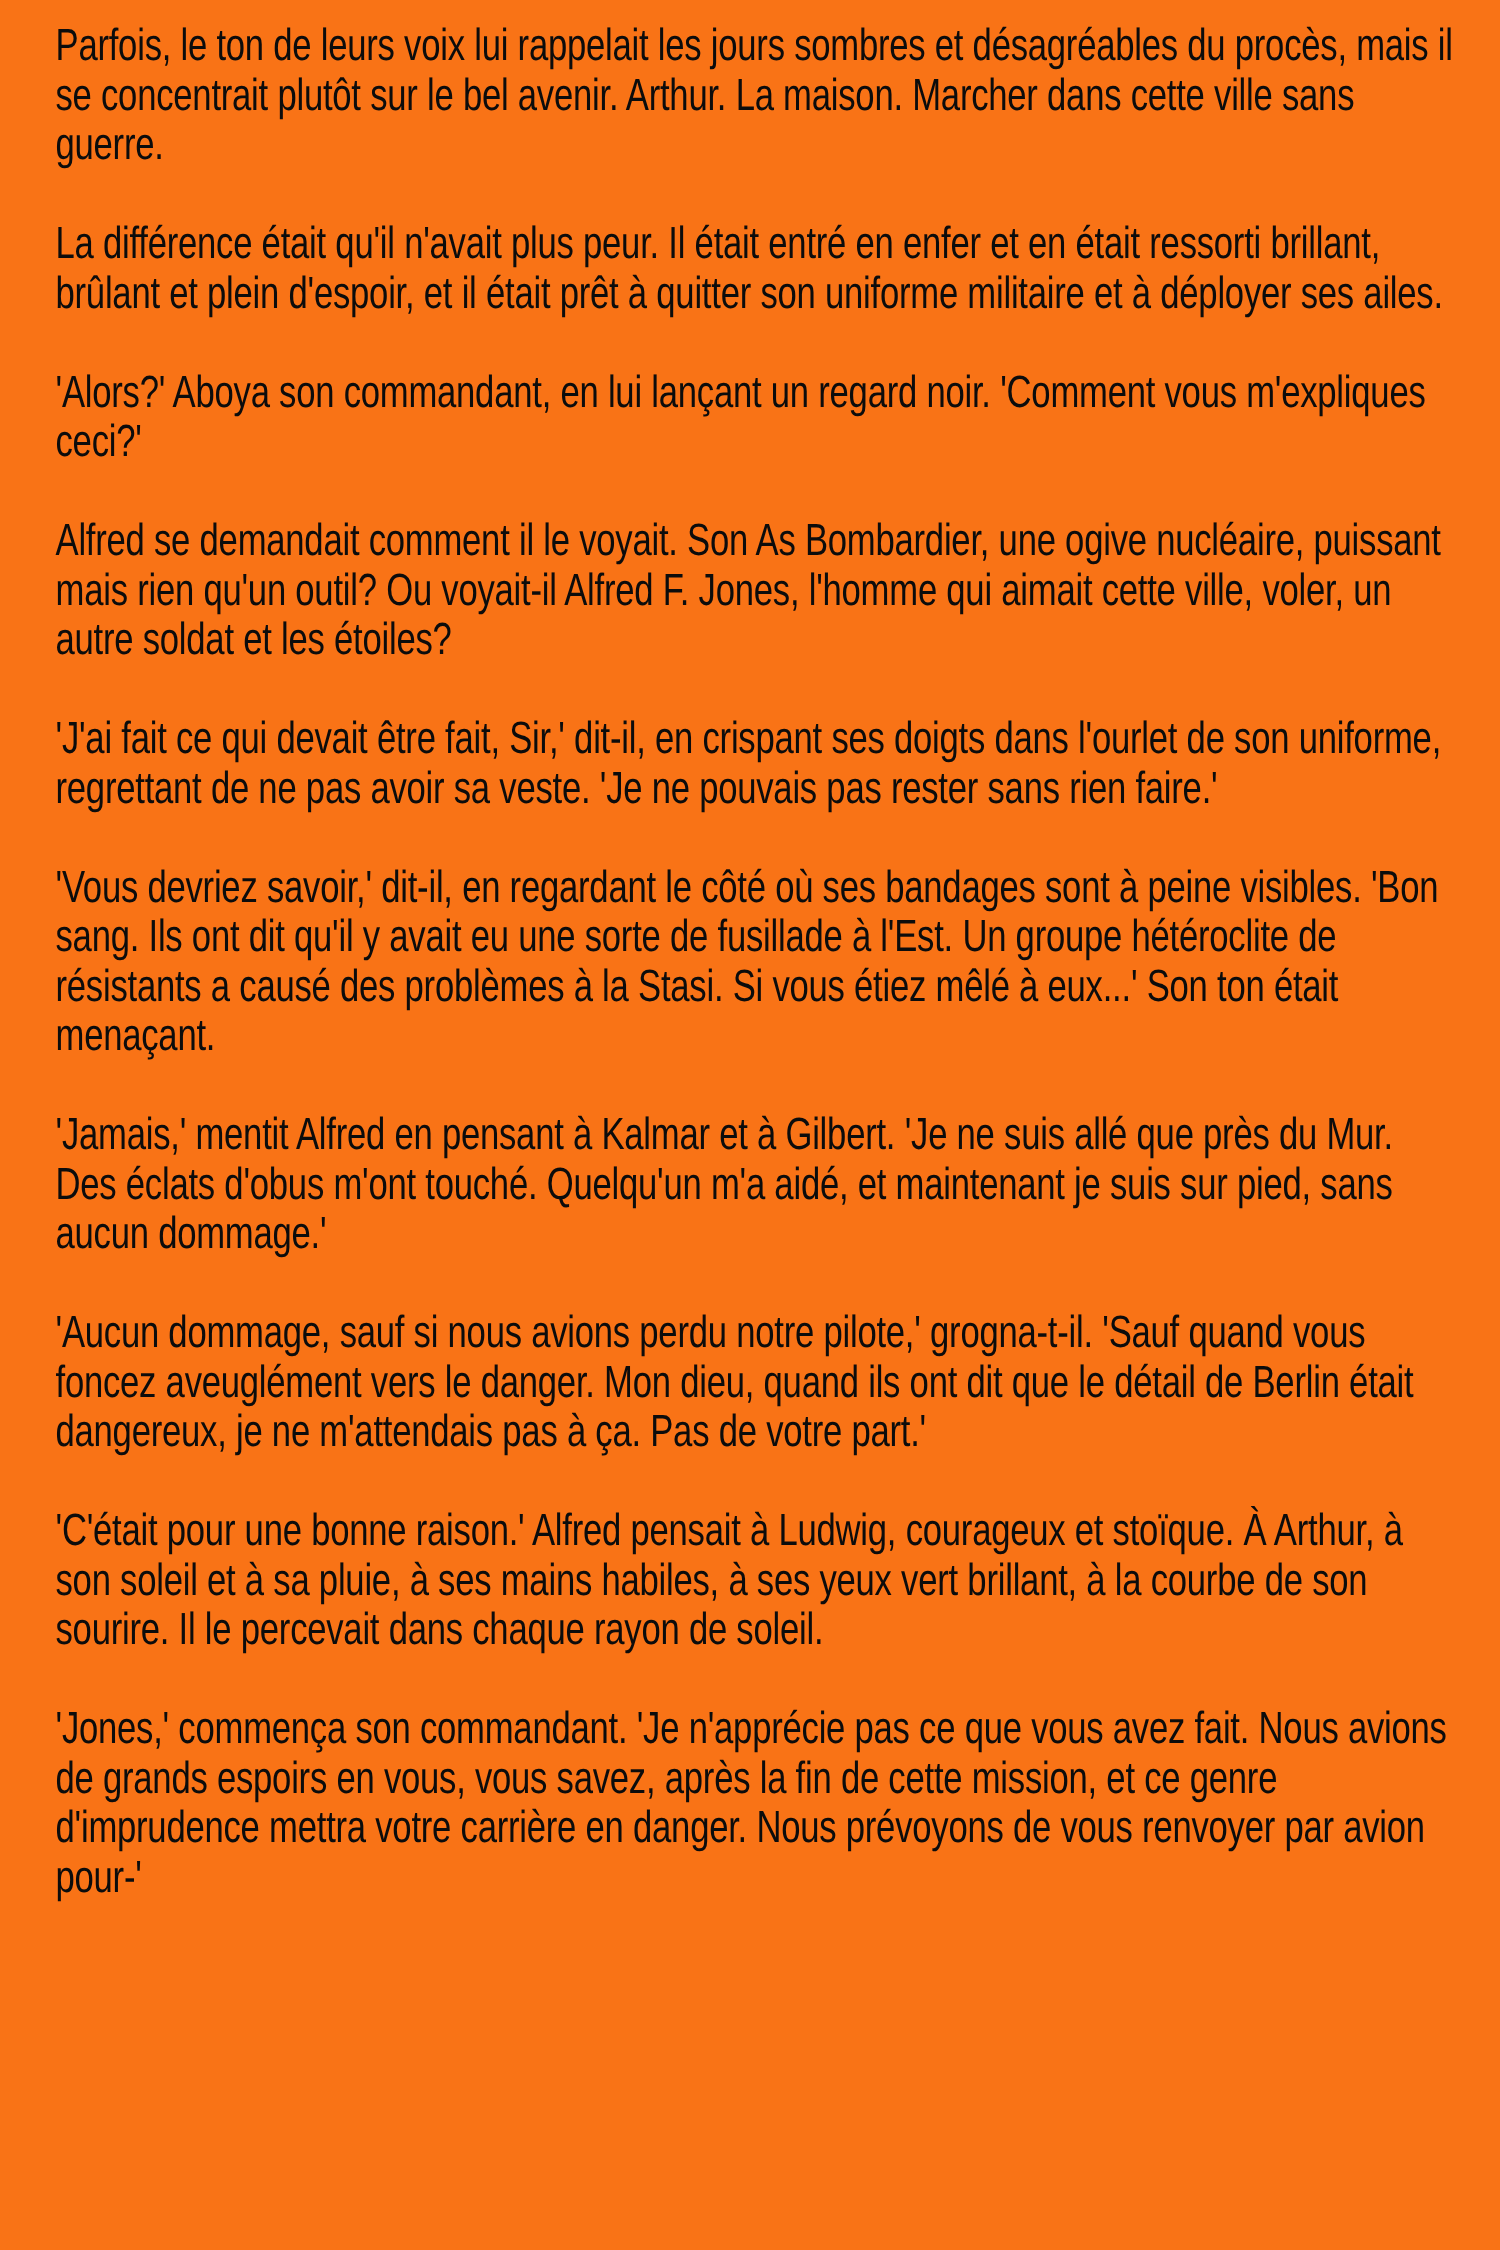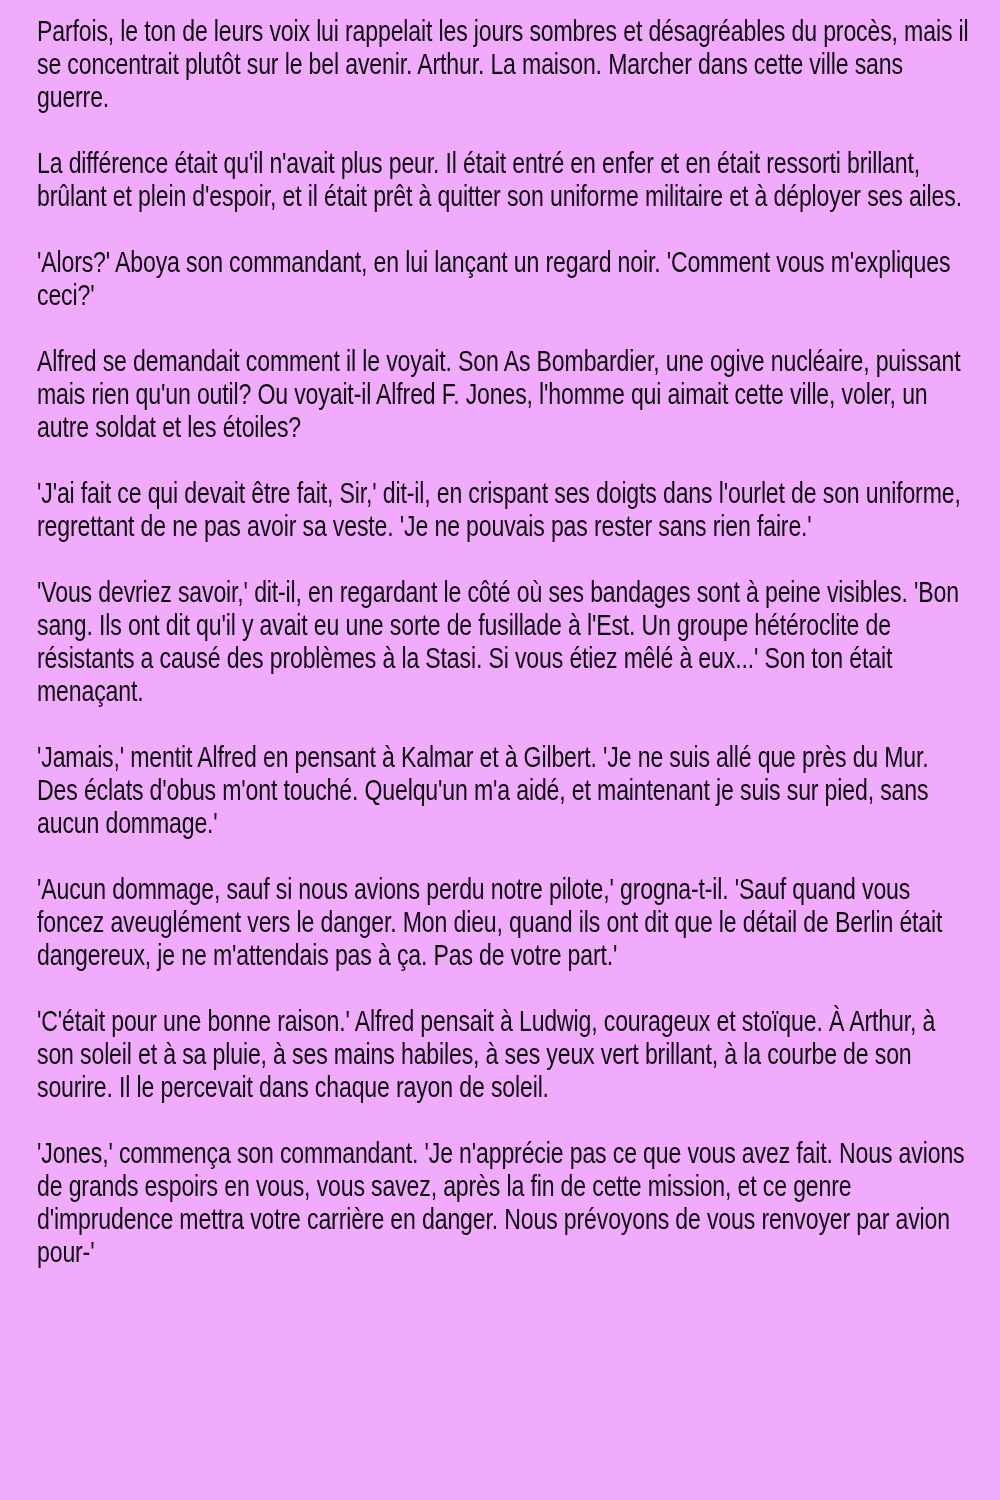--- a/index.html
+++ b/index.html
@@ -10,21 +10,21 @@
   body {
     width: 1000px;
     height: 1500px;
     overflow: hidden;
   }
   .page {
     box-sizing: border-box;
     width: 1000px;
     height: 1500px;
     padding: 14px 0 0 37px;
-    background: #f0abfc;
+    background: #f97316;
   }
   .text-content {
     width: 1215px;               
     transform: scaleX(0.77);     
     transform-origin: 0 0;
     font-family: "Liberation Sans", sans-serif;
     font-size: 30px;
     line-height: 33px;
     font-weight: 400;
     letter-spacing: -0.2px;

